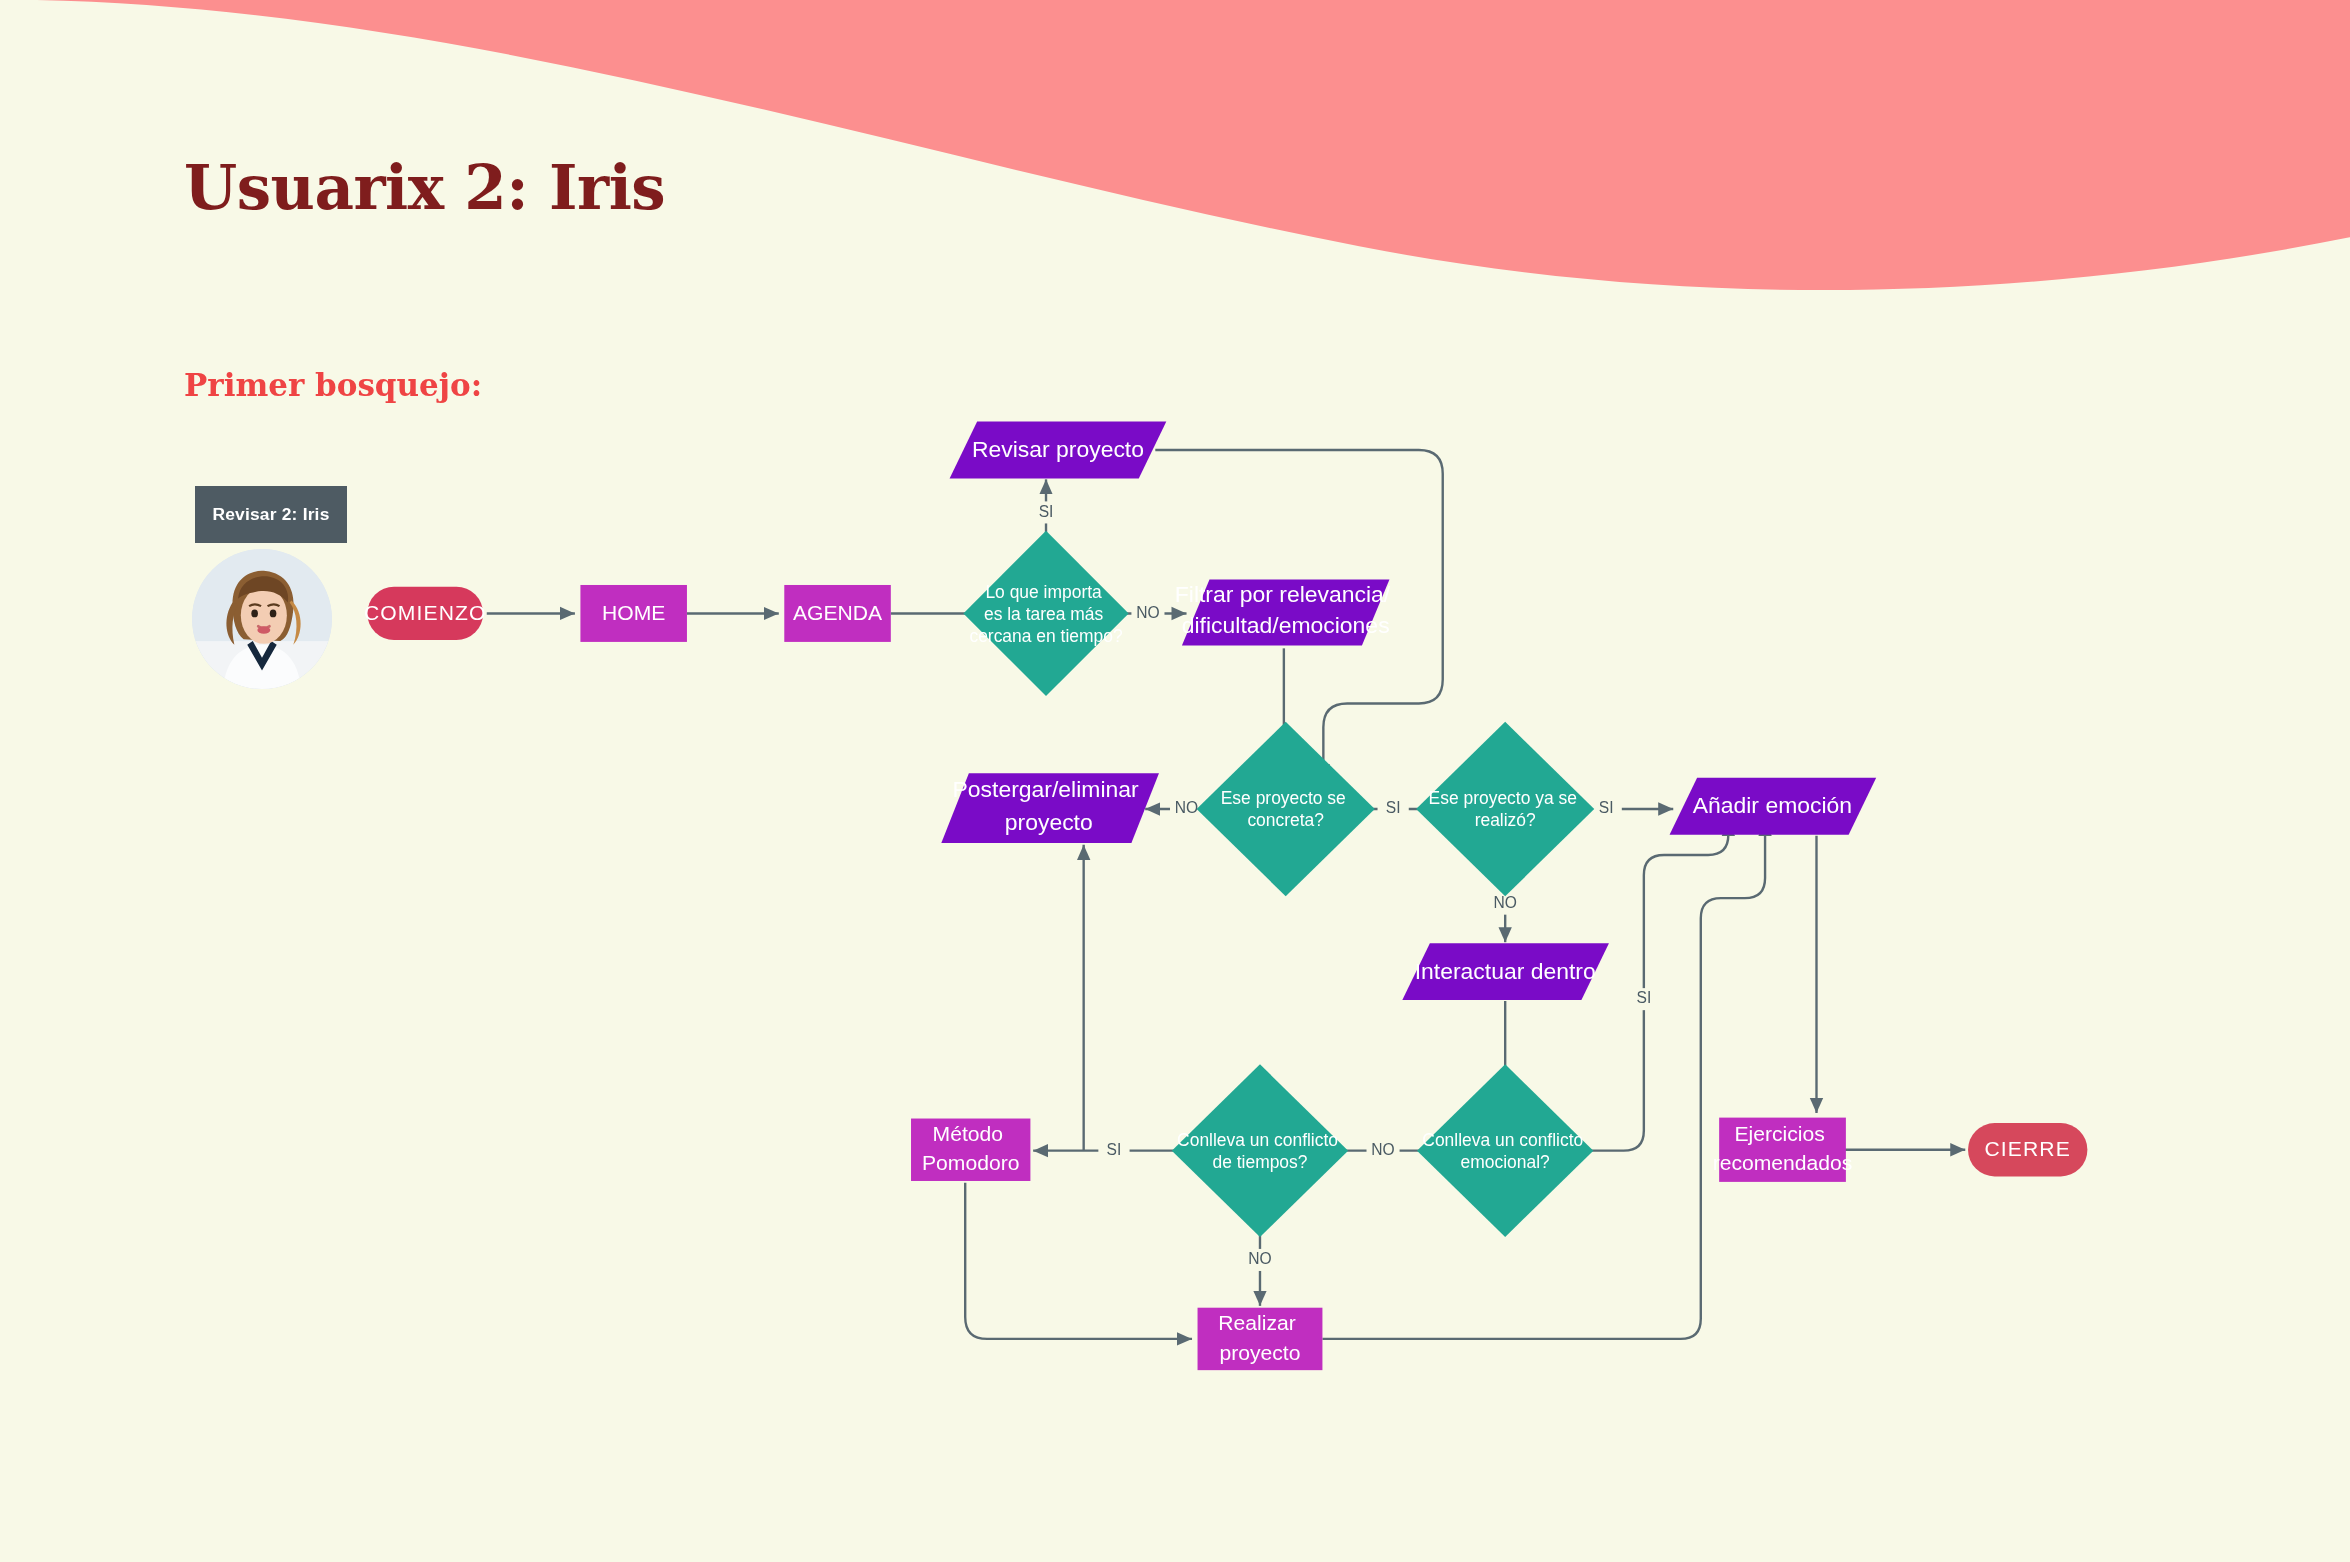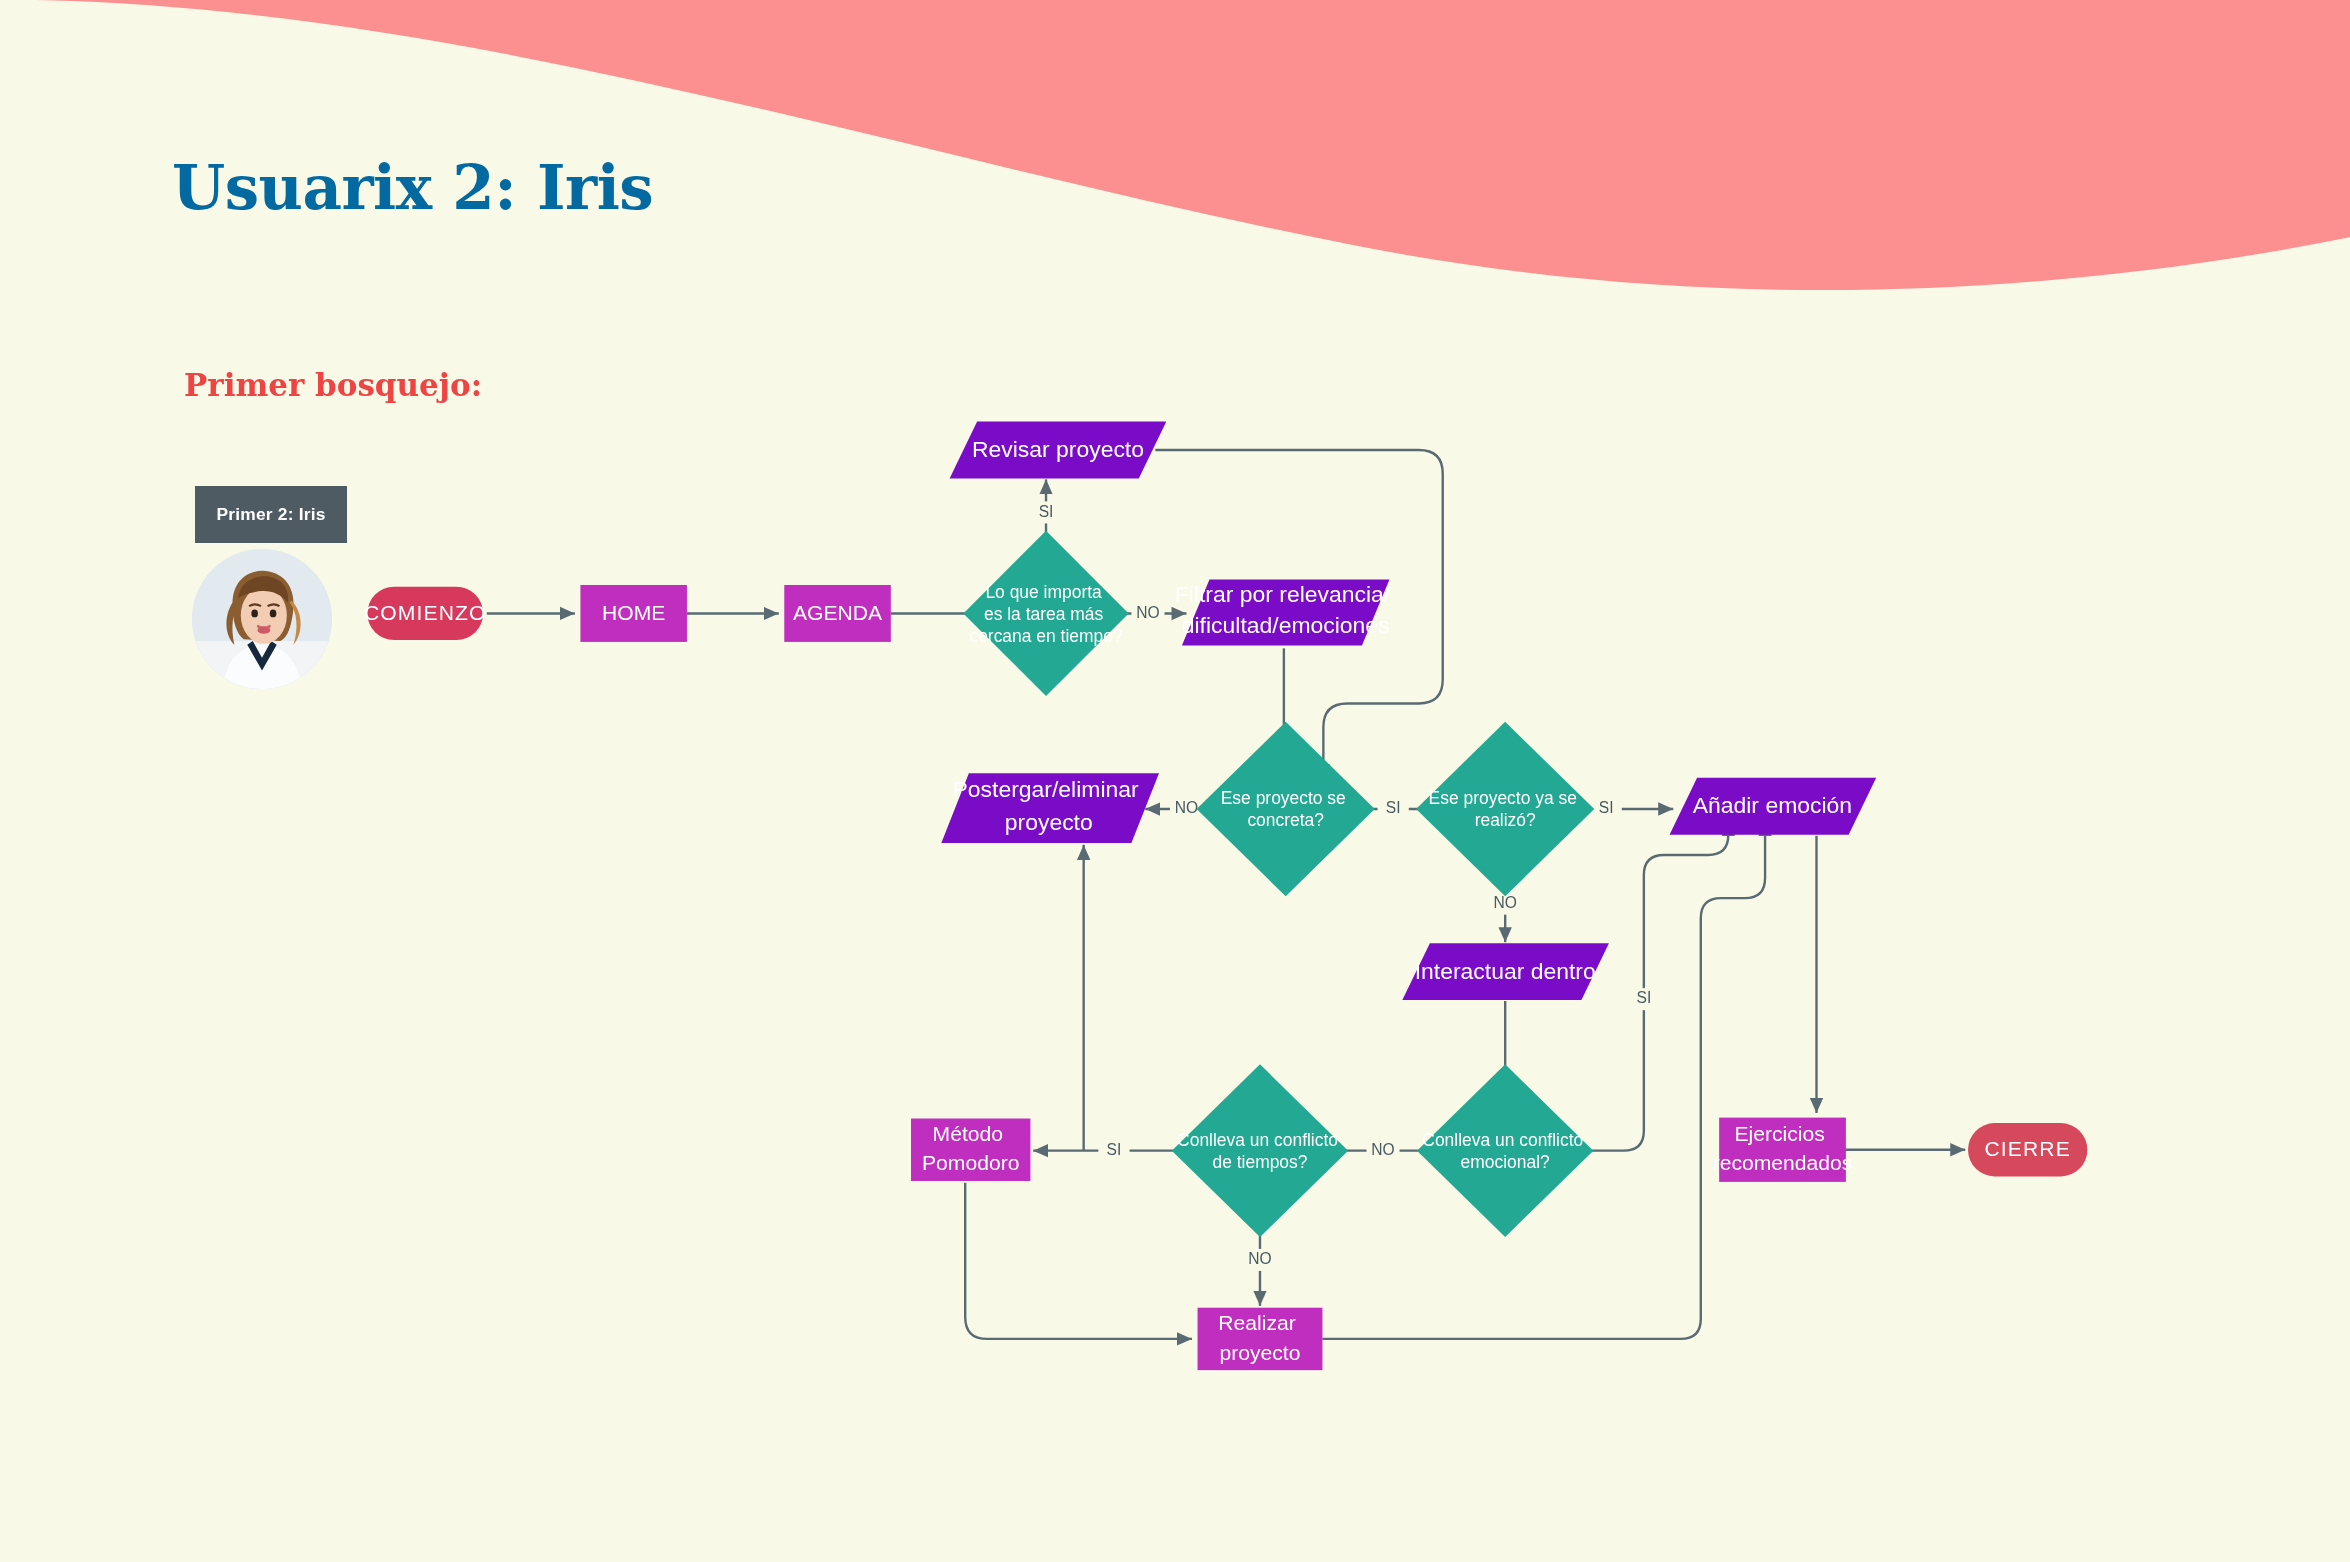--- a/index.html
+++ b/index.html
@@ -16,27 +16,27 @@
   }
   #wave-bg {
     position: absolute;
     top: 0; left: 0;
     width: 2351px;
     height: 386px;
     pointer-events: none;
   }
   #page-title {
     position: absolute;
-    left: 172px;
+    left: 184px;
     top: 152px;
     font-family: "DejaVu Serif", "Liberation Serif", serif;
     font-weight: bold;
     font-size: 61px;
     letter-spacing: -0.5px;
-    color: #0369a1;
+    color: #7f1d1d;
     white-space: nowrap;
   }
   #subtitle {
     position: absolute;
     left: 184px;
     top: 367px;
     font-family: "DejaVu Serif", "Liberation Serif", serif;
     font-weight: bold;
     font-size: 31px;
     color: #ef4444;
@@ -106,21 +106,21 @@
 </head>
 <body>
 
 <svg id="wave-bg" viewBox="0 0 2560 420" preserveAspectRatio="none">
   <path id="wave-path" d="M 40,0 C 520,10 980,170 1480,268 C 1830,336 2200,330 2560,258 L 2560,0 Z" fill="#fc8f8f"></path>
 </svg>
 
 <div id="page-title">Usuarix 2: Iris</div>
 <div id="subtitle">Primer bosquejo:</div>
 
-<div id="persona-chip">Primer 2: Iris</div>
+<div id="persona-chip">Revisar 2: Iris</div>
 <div id="persona-avatar">
   <svg viewBox="0 0 152 152" width="140" height="140">
     <defs>
       <clipPath id="avClip">
           <circle cx="76" cy="76" r="76"></circle>
         </clipPath>
     </defs>
     <g clip-path="url(#avClip)">
       <rect x="0" y="0" width="152" height="152" fill="#e2eaf0"></rect>
       <rect x="0" y="100" width="152" height="52" fill="#f2f4f6"></rect>

